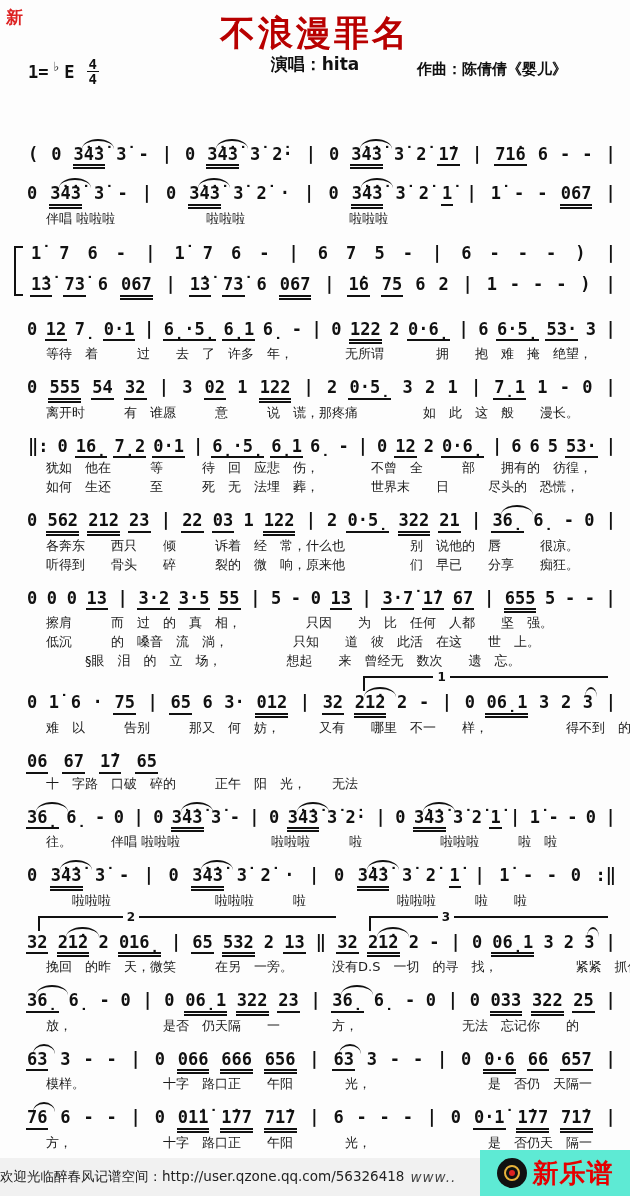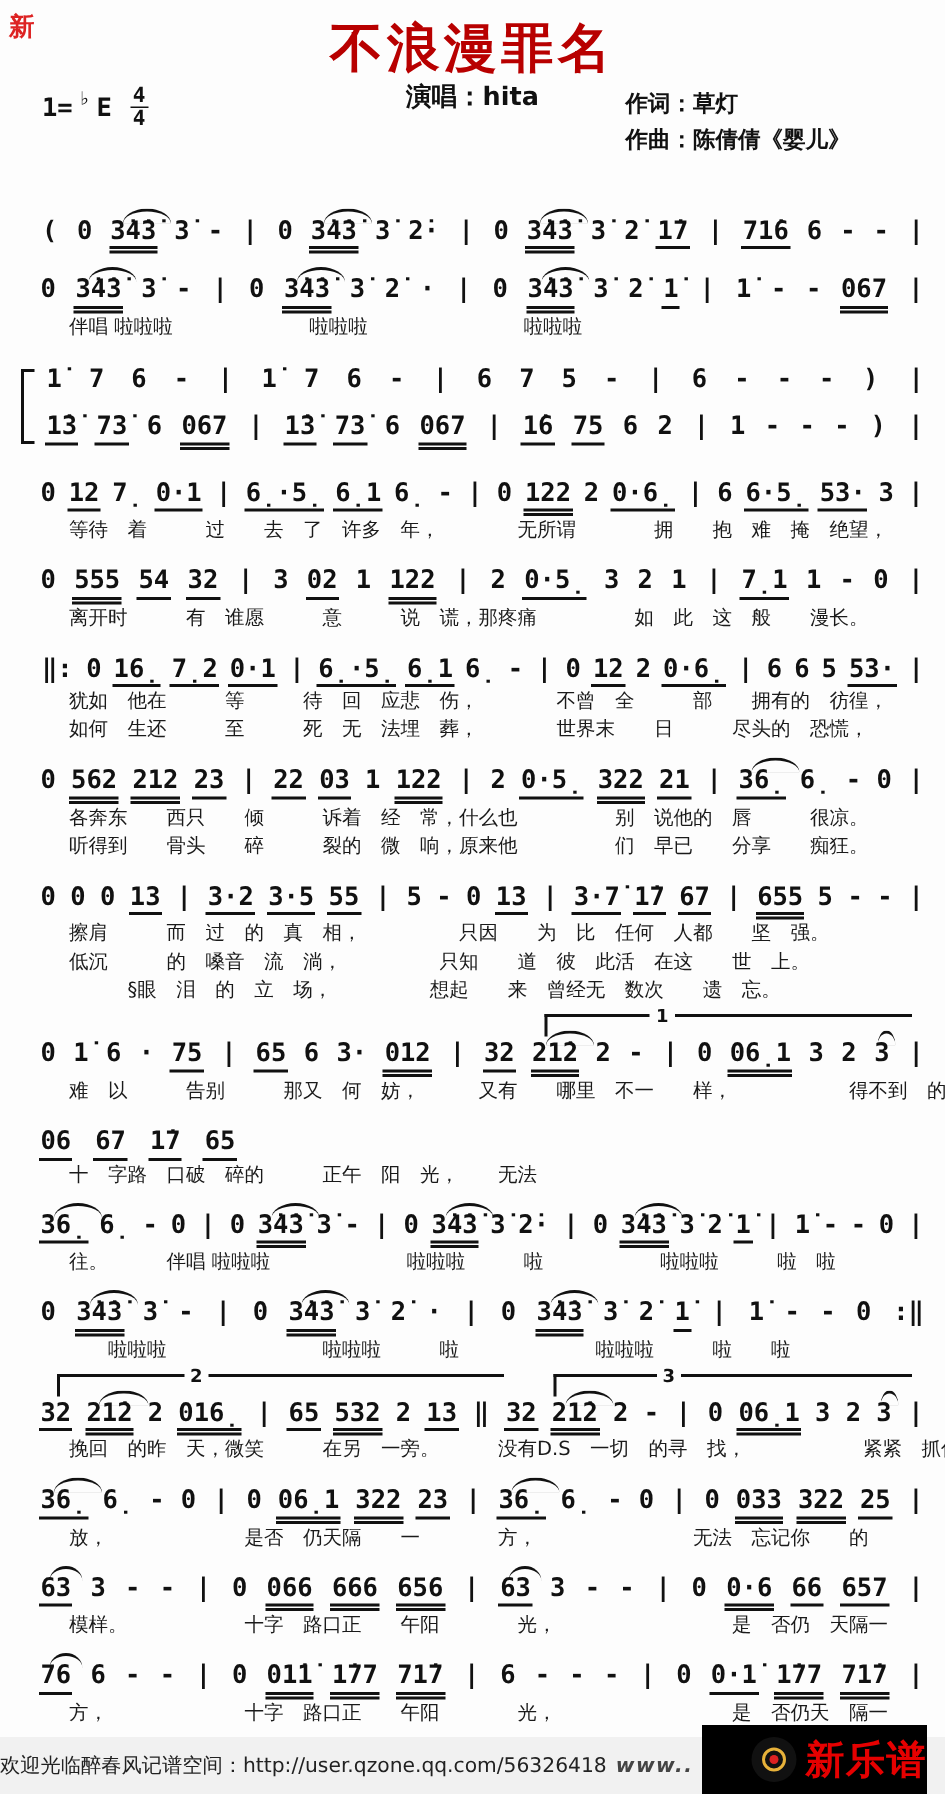--- a/index.html
+++ b/index.html
@@ -37,23 +37,23 @@
   .volta{position:absolute;top:3px;height:13px;border-top:2px solid #111;border-left:2px solid #111;}
   .vlabel{position:absolute;top:-8px;left:28%;background:#fdfdfd;padding:0 4px;
         font-size:12px;font-weight:bold;font-family:"DejaVu Sans",sans-serif;}
   .lyric{font-size:13px;line-height:19px;margin-left:20px;white-space:pre;color:#1a1a1a;}
   .voice-group{position:relative;margin:4px 0 8px;padding-left:4px;}
   .voice-group::before{content:"";position:absolute;left:-12px;top:14px;bottom:4px;width:7px;
         border:2px solid #111;border-right:none;}
   
   .footer{position:absolute;left:0;right:0;bottom:0;height:38px;background:#f1f1f1;
         display:flex;align-items:center;font-size:13.5px;color:#222;}
-  .footer .www{font-style:italic;font-weight:bold;color:#444;margin-left:6px;letter-spacing:1px;}
-  .logo-box{position:absolute;right:12px;bottom:0;width:150px;height:46px;background:#000000;
-        display:flex;align-items:center;justify-content:flex-end;gap:6px;}
+  .footer .www{font-style:italic;font-weight:normal;color:#444;margin-left:6px;letter-spacing:1px;}
+  .logo-box{position:absolute;right:0;bottom:0;width:150px;height:46px;background:#5eead4;
+        display:flex;align-items:center;justify-content:center;gap:6px;}
   .disc{width:30px;height:30px;border-radius:50%;background:#111;position:relative;flex:0 0 auto;}
   .disc::before{content:"";position:absolute;inset:7px;border-radius:50%;border:2px solid #e8b23a;}
   .disc::after{content:"";position:absolute;inset:12px;border-radius:50%;background:#d22;}
   .logo-text{font-size:26px;font-weight:bold;color:#e60000;letter-spacing:1px;
         font-family:"DejaVu Sans",sans-serif;}
 </style>
 </head>
 <body>
 
 <div class="page">
@@ -66,21 +66,20 @@
       <span>1=</span>
         <span class="flat">♭</span>
         <span>E</span>
       <span class="frac">
         <span class="num">4</span>
         <span>4</span>
       </span>
     </div>
     <div class="performer">演唱：hita</div>
     <div class="credits">
-      <div>作词：草灯</div>
       <div>作曲：陈倩倩《婴儿》</div>
     </div>
   </div>
 
   <div class="score" id="score">
       <div class="score-line">
         <div class="notes">
           <span class="tk bar">(</span>
           <span class="tk">0</span>
           <span class="tk u2 arc">3̇4̇3̇</span>

